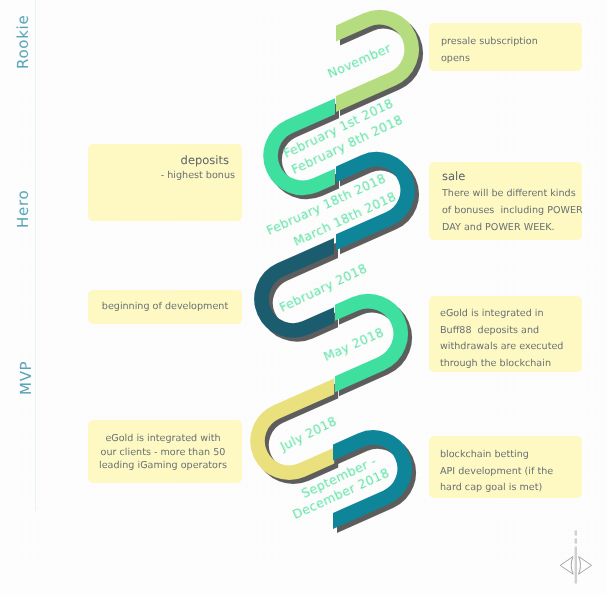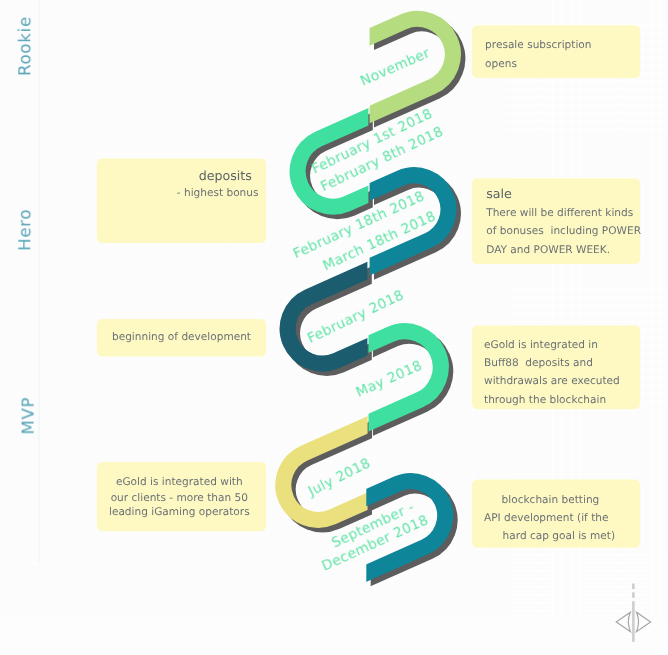--- a/index.html
+++ b/index.html
@@ -90,21 +90,21 @@
       <div class="mlabel" style="left: 300.9px; top: 493.1px; transform: translate3d(2px, 3px, 0px) rotate(-25deg) translateY(-9.6px);">September -</div>
       <div class="mlabel" style="left: 292.3px; top: 514.1px; transform: translate3d(2px, 3px, 0px) rotate(-24.5deg) translateY(-9.6px);">December 2018</div>
     </div>
   <div id="cards">
       <div class="card" style="left: 88px; top: 144px; width: 154px; height: 77px; padding-left: 10px; padding-right: 7px; padding-top: 9px; text-align: right;"><div class="ttl" style="line-height: 15.4px; margin-right: 6px;">deposits</div><div style="line-height: 15.4px;">- highest bonus</div></div>
       <div class="card" style="left: 88px; top: 290px; width: 154px; height: 34px; padding-left: 9px; padding-right: 9px; padding-top: 9px; text-align: left;"><div style="line-height: 15.4px; text-align: center;">beginning of development</div></div>
       <div class="card" style="left: 88px; top: 420px; width: 154px; height: 63px; padding-left: 9px; padding-right: 13px; padding-top: 12px; text-align: center;"><div style="line-height: 13.6px;">eGold is integrated with</div><div style="line-height: 13.6px;">our clients - more than 50</div><div style="line-height: 13.6px;">leading iGaming operators</div></div>
       <div class="card" style="left: 429px; top: 23px; width: 153px; height: 48px; padding-left: 12px; padding-right: 8px; padding-top: 11px; text-align: left;"><div style="line-height: 16.6px;">presale subscription</div><div style="line-height: 16.6px;">opens</div></div>
       <div class="card" style="left: 429px; top: 162px; width: 153px; height: 78px; padding-left: 13px; padding-right: 6px; padding-top: 6px; text-align: left;"><div class="ttl" style="line-height: 17px;">sale</div><div style="line-height: 17px;">There will be different kinds</div><div style="line-height: 17px;">of bonuses  including POWER</div><div style="line-height: 17px;">DAY and POWER WEEK.</div></div>
       <div class="card" style="left: 429px; top: 296px; width: 153px; height: 76px; padding-left: 11px; padding-right: 6px; padding-top: 10px; text-align: left;"><div style="line-height: 16.6px;">eGold is integrated in</div><div style="line-height: 16.6px;">Buff88  deposits and</div><div style="line-height: 16.6px;">withdrawals are executed</div><div style="line-height: 16.6px;">through the blockchain</div></div>
-      <div class="card" style="left: 429px; top: 436px; width: 153px; height: 62px; padding-left: 11px; padding-right: 6px; padding-top: 11px; text-align: left;"><div style="line-height: 16.6px; margin-left: 16px;">blockchain betting</div><div style="line-height: 16.6px;">API development (if the</div><div style="line-height: 16.6px; text-align: center;">hard cap goal is met)</div></div>
+      <div class="card" style="left: 429px; top: 436px; width: 153px; height: 62px; padding-left: 11px; padding-right: 6px; padding-top: 11px; text-align: left;"><div style="line-height: 16.6px;">blockchain betting</div><div style="line-height: 16.6px;">API development (if the</div><div style="line-height: 16.6px;">hard cap goal is met)</div></div>
     </div>
   <svg id="pager" width="46" height="64" viewBox="0 0 46 64" style="position:absolute;left:553px;top:525px;">
     <rect x="21.6" y="5.5" width="2.4" height="5" fill="#cfcfcf"></rect>
     <rect x="21.6" y="13.5" width="2.4" height="5" fill="#cfcfcf"></rect>
     <rect x="21.6" y="21.5" width="2.4" height="37" fill="#cfcfcf"></rect>
     <path d="M20.0,31.6 L7.2,40.4 L20.2,49.2 Q16.3,40.4 20.0,31.6 Z" fill="none" stroke="#a2a2a2" stroke-width="1" stroke-linejoin="miter"></path>
     <path d="M25.7,31.6 L38.5,40.4 L25.5,49.2 Q29.4,40.4 25.7,31.6 Z" fill="none" stroke="#a2a2a2" stroke-width="1" stroke-linejoin="miter"></path>
   </svg>
 </div>
 

